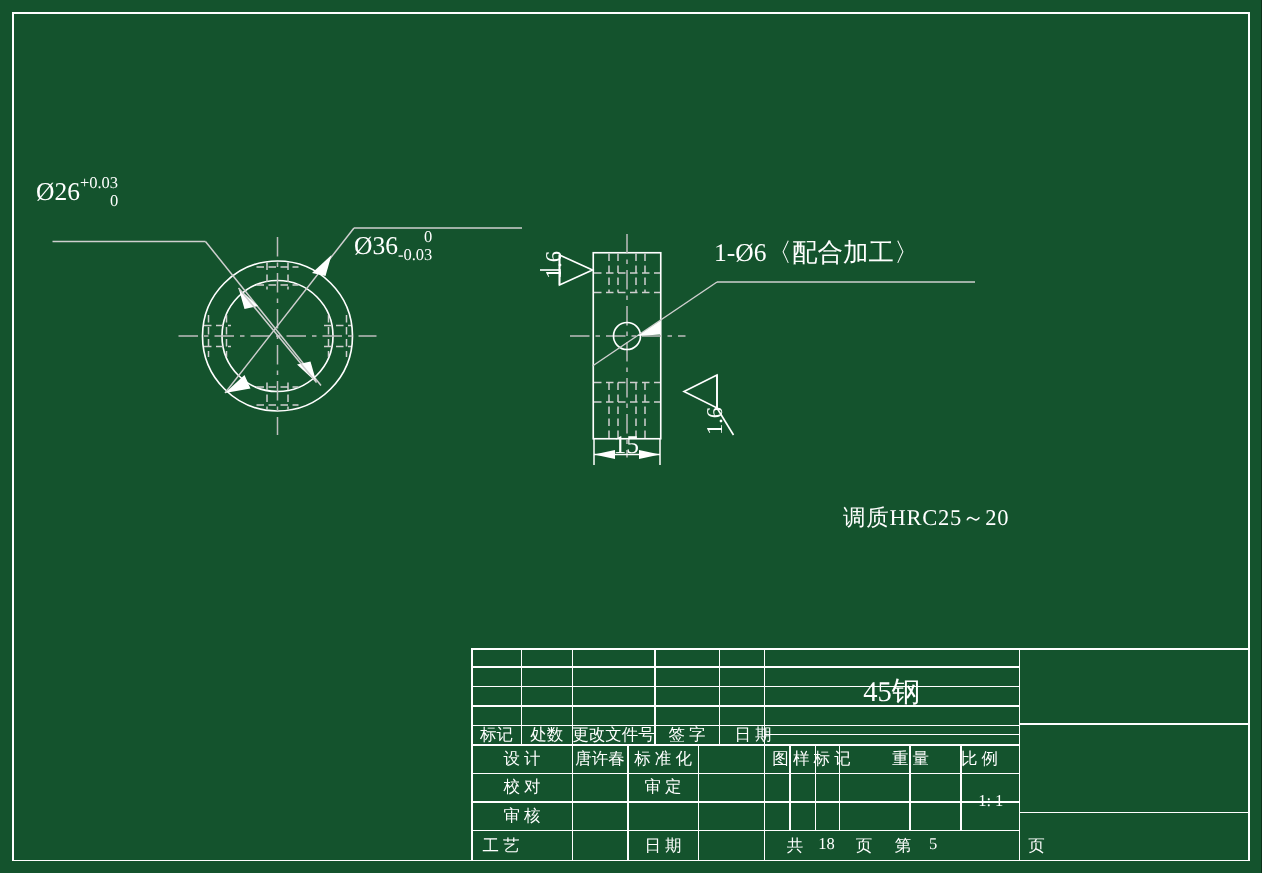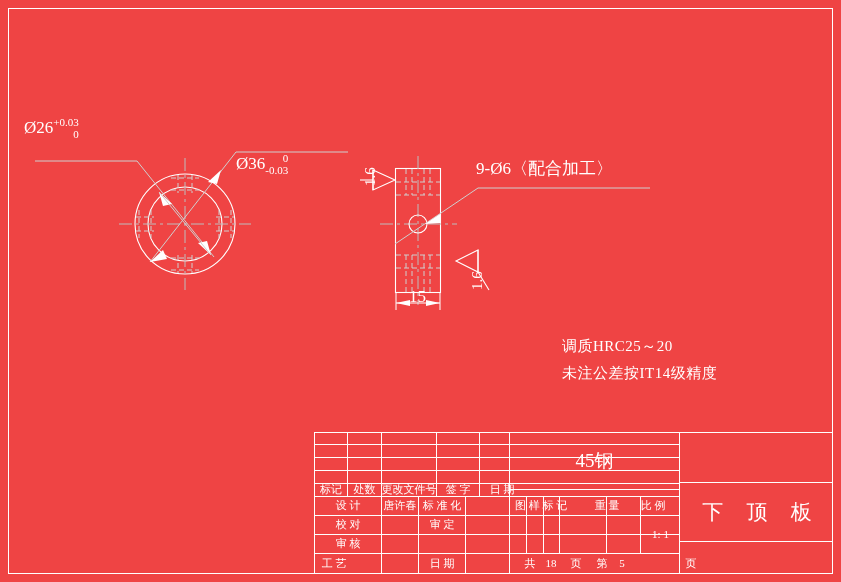--- a/index.html
+++ b/index.html
@@ -1,18 +1,18 @@
 <!DOCTYPE html>
 <html><head>
 <meta charset="utf-8">
 <style>
   html,body{margin:0;padding:0;background:#000;}
   body{width:841px;height:582px;overflow:hidden;
        font-family:"Liberation Serif","DejaVu Serif",serif;color:#fff;}
-  #stage{position:relative;width:841px;height:582px;background:#ef4444;}
+  #stage{position:relative;width:841px;height:582px;background:#14532d;}
   #stage svg{position:absolute;left:0;top:0;}
   .txt{position:absolute;color:#fff;white-space:nowrap;line-height:1;}
   .dim{font-size:17px;}
   .tolwrap{position:absolute;white-space:nowrap;}
   .tolbase{font-size:17px;}
   .tolstack{display:inline-block;vertical-align:middle;font-size:11px;
             line-height:1.05;text-align:right;position:relative;top:-1px;}
   .note{font-size:15px;letter-spacing:0.5px;}
   .rot{transform:rotate(-90deg);transform-origin:left top;font-size:15px;}
   .cell{position:absolute;display:flex;align-items:center;justify-content:center;
@@ -191,29 +191,28 @@
     </span>
   </div>
 
   <div class="tolwrap" style="left:236px;top:118px;margin-top:36px;">
     <span class="tolbase">Ø</span><span class="tolbase">36</span><span class="tolstack">
       <span style="display:block">0</span>
       <span style="display:block">-0.03</span>
     </span>
   </div>
 
-  <div class="txt dim" style="left:476px;top:160px;">9-Ø6〈配合加工〉</div>
+  <div class="txt dim" style="left:476px;top:160px;">1-Ø6〈配合加工〉</div>
 
   <div class="txt dim" style="left:409px;top:288px;">15</div>
 
   <div class="txt rot" style="left:363px;top:186px;">1.6</div>
   <div class="txt rot" style="left:470px;top:290px;">1.6</div>
 
   <div class="txt note" style="left:562px;top:339px;">调质HRC25～20</div>
-  <div class="txt note" style="left:562px;top:366px;">未注公差按IT14级精度</div>
 
   <div class="cell" style="left:315px;top:483px;width:32px;height:13px;">标记</div>
   <div class="cell" style="left:348px;top:483px;width:33px;height:13px;">处数</div>
   <div class="cell" style="left:382px;top:483px;width:54px;height:13px;">更改文件号</div>
   <div class="cell" style="left:437px;top:483px;width:42px;height:13px;">签    字</div>
   <div class="cell" style="left:480px;top:483px;width:44px;height:13px;">日    期</div>
 
   <div class="cell" style="left:315px;top:496px;width:66px;height:19px;">设    计</div>
   <div class="cell" style="left:382px;top:496px;width:36px;height:19px;">唐许春</div>
   <div class="cell" style="left:419px;top:496px;width:46px;height:19px;">标 准 化</div>
@@ -233,15 +232,14 @@
 
   <div class="cell" style="left:520px;top:553px;width:20px;height:20px;">共</div>
   <div class="cell" style="left:540px;top:553px;width:22px;height:20px;">18</div>
   <div class="cell" style="left:566px;top:553px;width:20px;height:20px;">页</div>
   <div class="cell" style="left:592px;top:553px;width:20px;height:20px;">第</div>
   <div class="cell" style="left:612px;top:553px;width:20px;height:20px;">5</div>
   <div class="cell" style="left:681px;top:553px;width:20px;height:20px;">页</div>
 
   <div class="cell matcell" style="left:510px;top:433px;width:169px;height:56px;">45钢</div>
 
-  <div class="cell titlecell" style="left:690px;top:483px;width:143px;height:58px;">下 顶 板</div>
 
 </div>
 
 </body></html>

